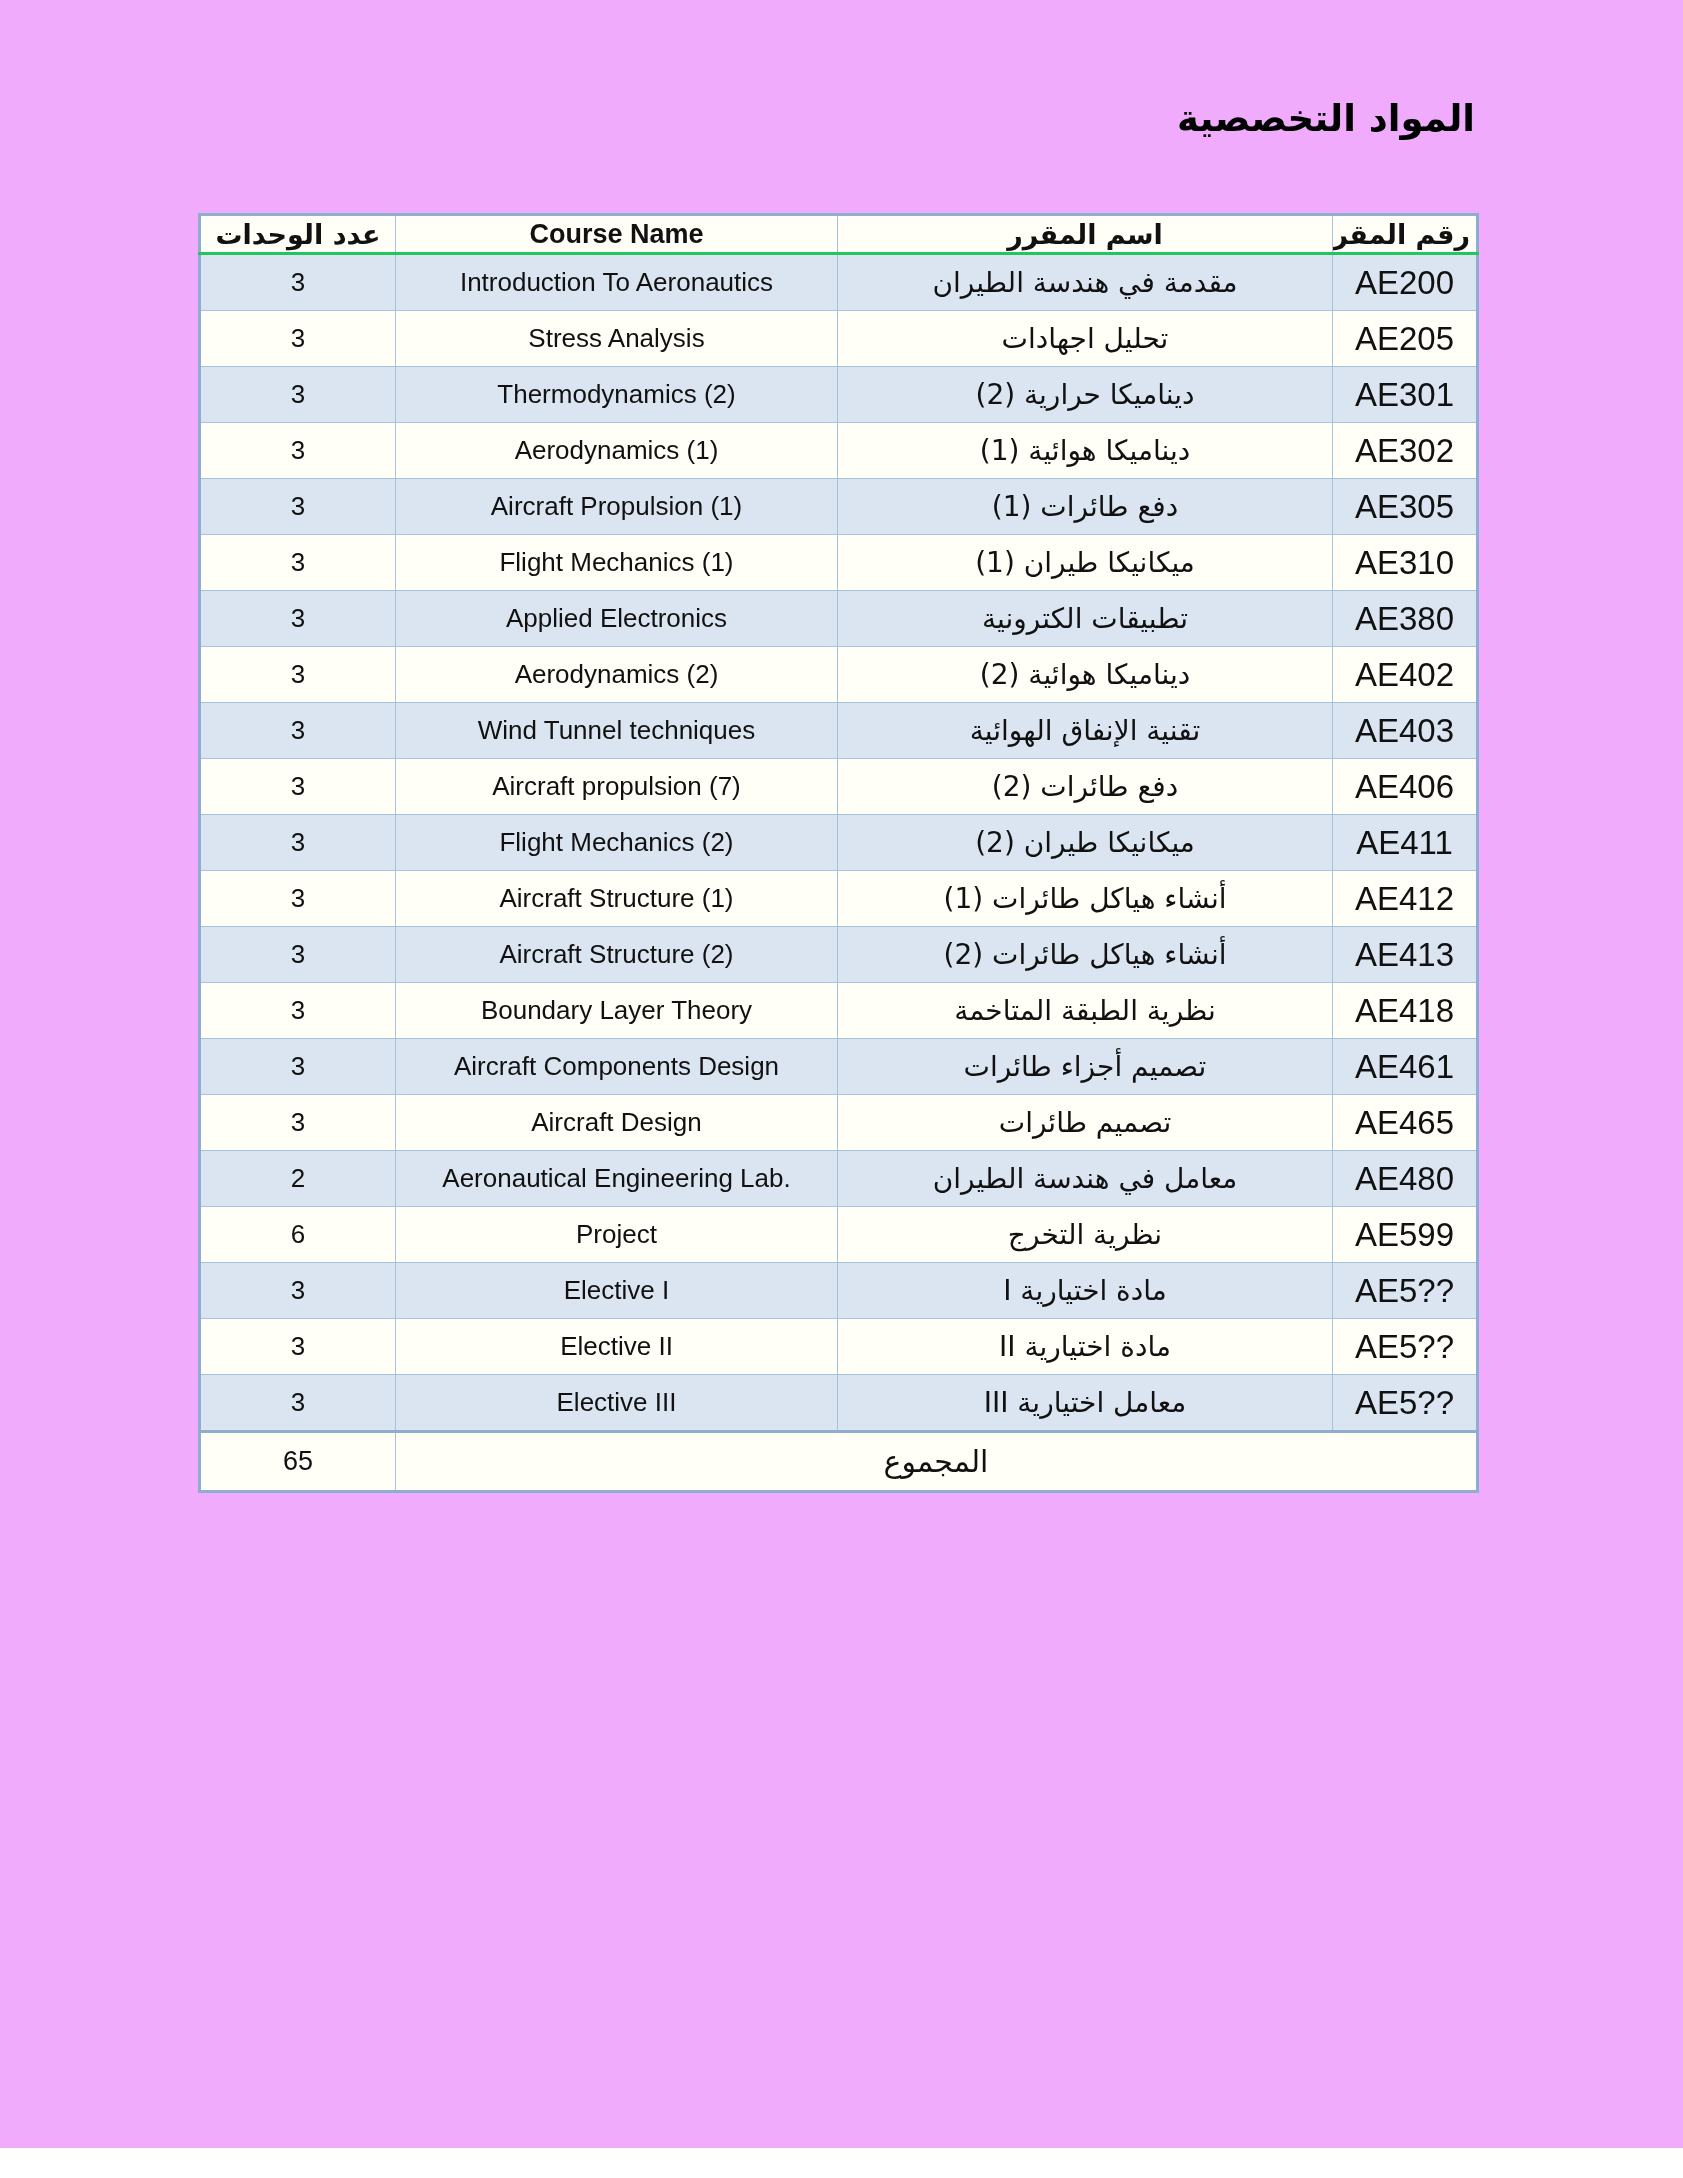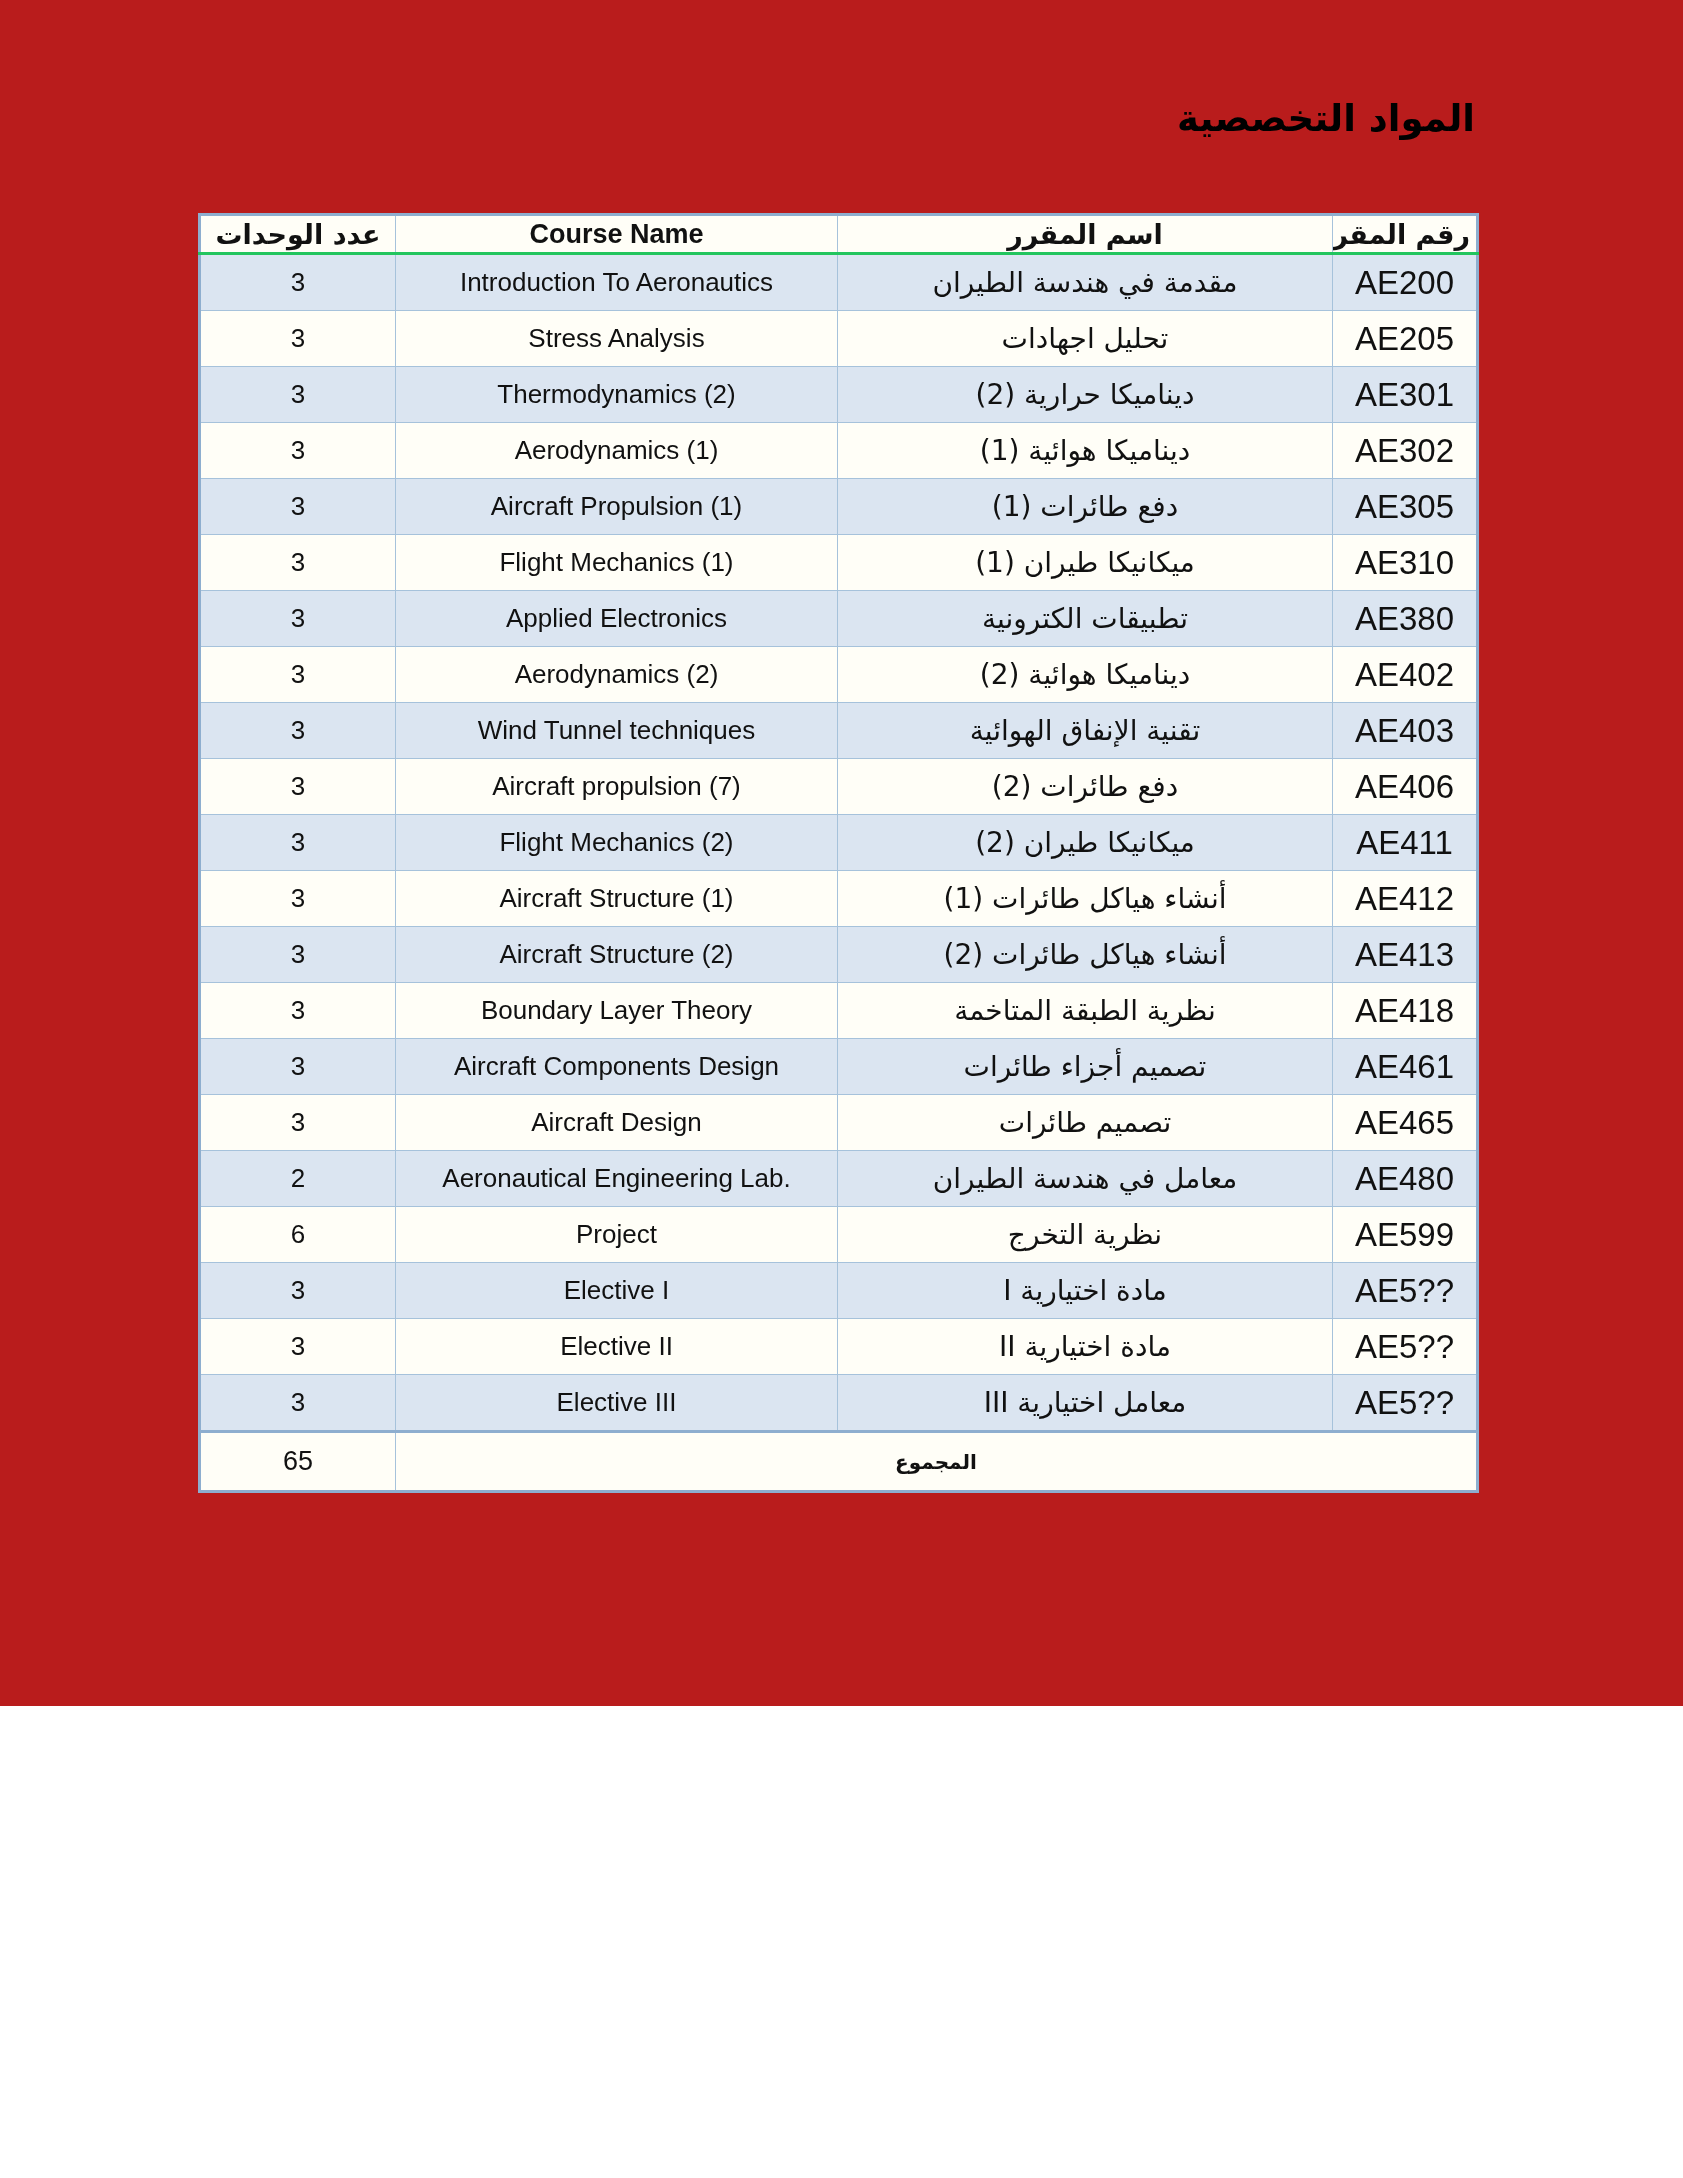--- a/index.html
+++ b/index.html
@@ -9,22 +9,22 @@
   }
   body {
     width: 1683px;
     height: 2178px;
     font-family: "Liberation Sans", sans-serif;
     color: #111111;
   }
   .page {
     position: relative;
     width: 1683px;
-    height: 1706px;
-    background: #b91c1c;
+    height: 2148px;
+    background: #f0abfc;
     overflow: hidden;
   }
   .doc-title {
     position: absolute;
     top: 97px;
     left: 198px;
     width: 1277px;
     margin: 0;
     direction: rtl;
     text-align: right;
@@ -76,22 +76,22 @@
   tr.band td { background: #dbe5f1; }
 
   tr.total-row td {
     height: 57px;
     background: #fffef7;
     border-top: 3px solid #8eaecf;
   }
   td.total-label {
     font-family: "DejaVu Sans", sans-serif;
     direction: rtl;
-    font-weight: bold;
-    font-size: 20px;
+    font-weight: normal;
+    font-size: 30px;
   }
   tr.total-row td.units { font-size: 27px; text-align: center; }
 </style>
 </head>
 <body>
 
 <div class="page">
 
   <h1 class="doc-title">المواد التخصصية</h1>
 

